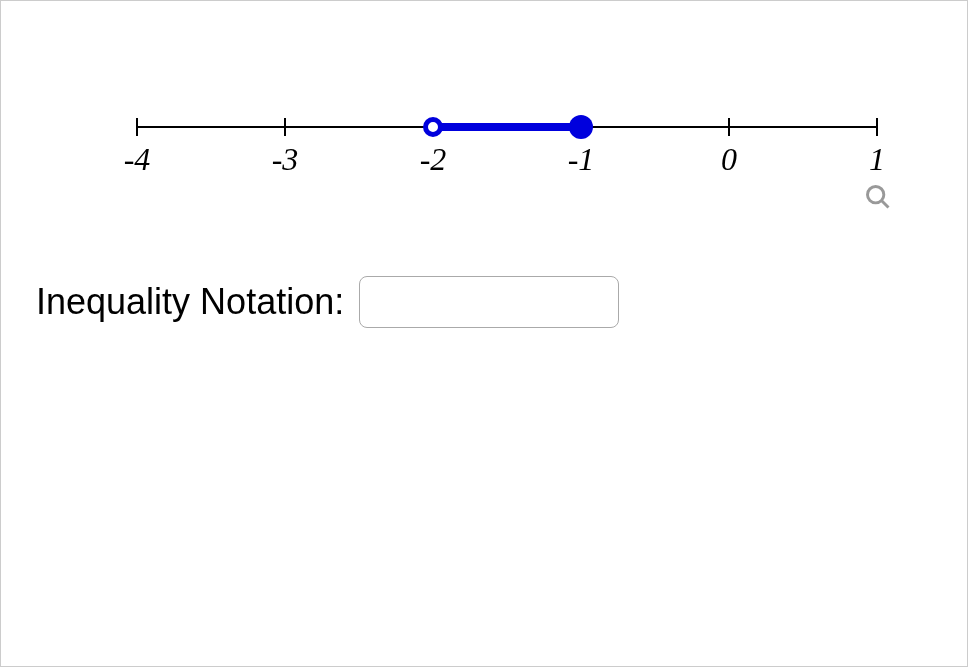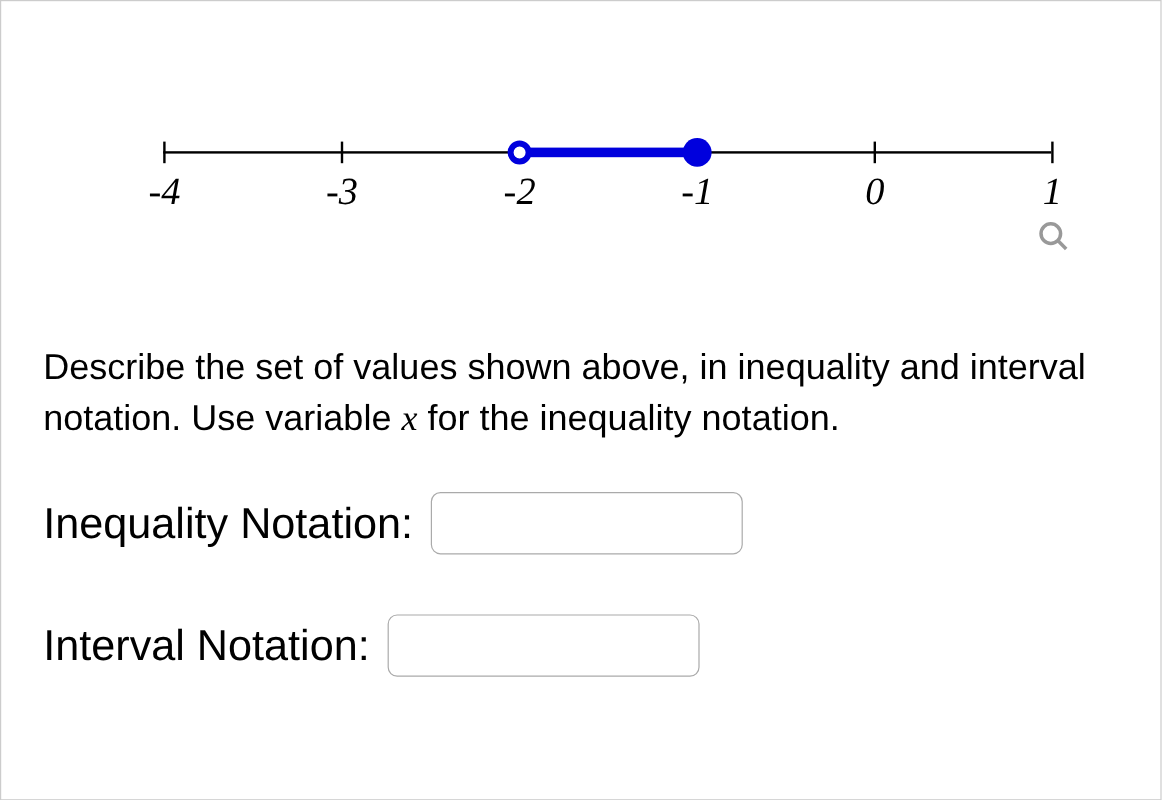--- a/index.html
+++ b/index.html
@@ -144,26 +144,19 @@
     <div class="closed-circle" style="left: 535px;"></div>
 
     <div class="magnifier-icon" style="left: 818px;">
       <svg width="28" height="28" viewBox="0 0 24 24" fill="none" stroke="#999" stroke-width="2.5">
         <circle cx="10" cy="10" r="7"></circle>
         <line x1="15" y1="15" x2="21" y2="21"></line>
       </svg>
     </div>
   </div>
 
-  <p class="question-text">
-    <span>Describe the set of values shown above, in inequality and interval notation. Use variable </span><span class="math-var">x</span><span> for the inequality notation.</span>
-  </p>
 
   <div class="input-row">
     <span class="input-label">Inequality Notation:</span>
     <input type="text" class="answer-input" value="" style="">
   </div>
 
-  <div class="input-row input-row-second">
-    <span class="input-label">Interval Notation:</span>
-    <input type="text" class="answer-input" value="" style="">
-  </div>
 </div>
 
 </body></html>

